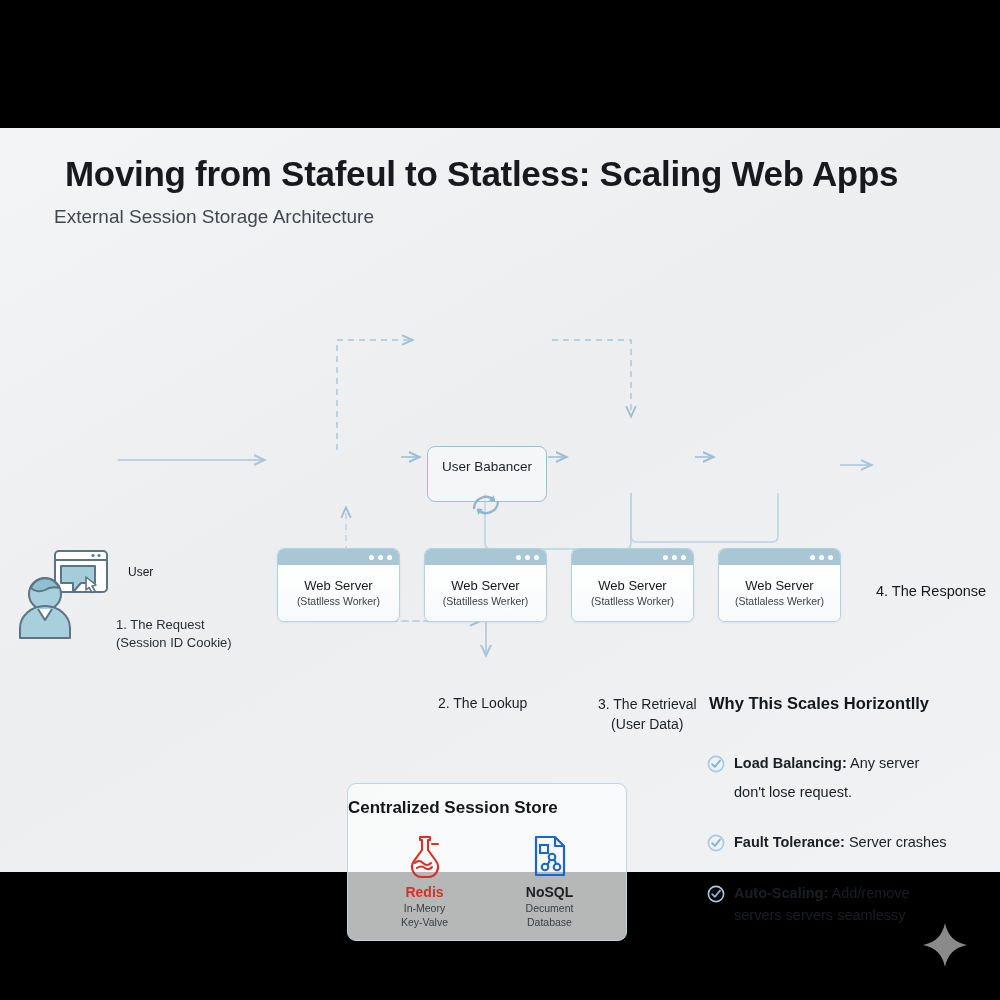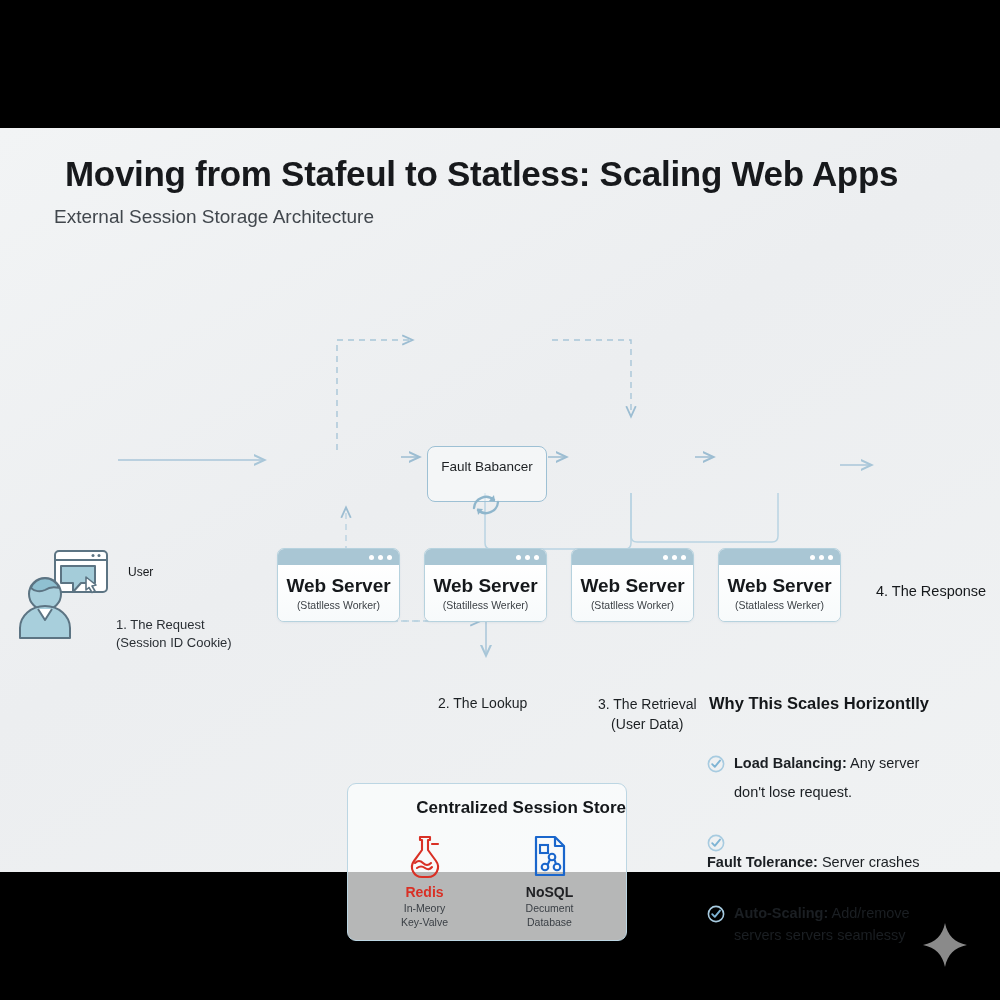--- a/index.html
+++ b/index.html
@@ -62,21 +62,21 @@
     background:#a9c6d4;
     display:flex;align-items:center;justify-content:flex-end;
     padding-right:7px;box-sizing:border-box;gap:4px;
   }
   .dot{width:5px;height:5px;border-radius:50%;background:#ffffff;}
   .srv-body{
     height:56px;display:flex;flex-direction:column;
     align-items:center;justify-content:center;
     background:linear-gradient(180deg,#ffffff 0%,#f7fafb 100%);
   }
-  .srv-t1{font-size:19px;color:#15181b;font-weight:700;line-height:1.15;}
+  .srv-t1{font-size:13px;color:#15181b;font-weight:400;line-height:1.15;}
   .srv-t2{font-size:10.5px;color:#3c4146;margin-top:2px;}
 
   
   .user-icon{left:14px;top:418px;width:96px;height:96px;}
   .user-label{left:128px;top:437px;font-size:12px;color:#16191c;}
   .req1{left:116px;top:488px;font-size:13px;color:#2a2f34;line-height:1.4;}
 
   
   .resp{left:876px;top:455px;font-size:14.5px;color:#16191c;white-space:nowrap;}
 
@@ -85,21 +85,21 @@
   .step3{left:573px;top:567px;font-size:14px;color:#1c2023;text-align:center;line-height:1.42;white-space:nowrap;margin-left:25px;}
 
   
   .store{
     left:347px;top:655px;width:278px;height:156px;
     border:1.3px solid #bcd6e3;border-radius:9px;
     background:rgba(252,253,254,0.72);
   }
   .store-title{
     position:absolute;left:0;top:14px;width:100%;
-    text-align:right;font-size:17px;font-weight:bold;color:#14171a;
+    text-align:left;font-size:17px;font-weight:bold;color:#14171a;
   }
   .store-row{
     position:absolute;left:0;top:50px;width:100%;
     display:flex;justify-content:space-around;align-items:flex-start;
     padding:0 14px;box-sizing:border-box;
   }
   .store-item{width:82px;display:flex;flex-direction:column;align-items:center;}
   .store-name{font-size:14px;font-weight:bold;margin-top:6px;}
   .store-desc{font-size:10.5px;color:#3b4046;text-align:center;line-height:1.32;margin-top:2px;}
 
@@ -153,21 +153,21 @@
 
       <path d="M631,365 L631,408 Q631,414 637,414 L772,414 Q778,414 778,408 L778,365" fill="none" stroke="#b9d4e2" stroke-width="1.5"></path>
 
       <path d="M486,493 L346,493 L346,380" fill="none" stroke="#b9d2e0" stroke-width="1.4" stroke-dasharray="6 5" marker-end="url(#ah)"></path>
       <path d="M346,493 L480,493" fill="none" stroke="#b9d2e0" stroke-width="1.4" stroke-dasharray="6 5" marker-end="url(#ah)"></path>
 
       <line x1="486" y1="460" x2="486" y2="527" stroke="#a8c6d8" stroke-width="1.5" marker-start="url(#ahs)" marker-end="url(#ahs)"></line>
     </svg>
 
     <div class="abs lb">
-      <span class="lb-label">Fault Babancer</span>
+      <span class="lb-label">User Babancer</span>
     </div>
     <svg class="lb-icon" viewBox="0 0 40 36">
       <path d="M8,22 a12,12 0 0 1 20,-8" fill="none" stroke="#8fb6cc" stroke-width="2.4" stroke-linecap="round"></path>
       <path d="M32,16 a12,12 0 0 1 -20,8" fill="none" stroke="#8fb6cc" stroke-width="2.4" stroke-linecap="round"></path>
       <path d="M28,9 L29,15.5 L23,15" fill="#8fb6cc"></path>
       <path d="M12,29 L11,22.5 L17,23" fill="#8fb6cc"></path>
     </svg>
 
     <svg class="abs user-icon" viewBox="0 0 96 96">
 
@@ -296,21 +296,21 @@
           <path d="M5.2,9.2 L7.8,11.8 L13,5.6" fill="none" stroke="#7fb4d4" stroke-width="1.9" stroke-linecap="round" stroke-linejoin="round"></path>
         </svg>
         <div class="why-text">
           <b>Load Balancing:</b><span> Any server</span>
         </div>
       </div>
       <div class="why-sub">
         <div>don't lose request.</div>
       </div>
 
-      <div class="why-item" style="margin-bottom:13px;flex-direction:column;">
+      <div class="why-item" style="margin-bottom:13px;">
         <svg class="chk" viewBox="0 0 18 18">
           <circle cx="9" cy="9" r="7.6" fill="none" stroke="#a7cbe0" stroke-width="1.6"></circle>
           <path d="M5.2,9.2 L7.8,11.8 L13,5.6" fill="none" stroke="#7fb4d4" stroke-width="1.9" stroke-linecap="round" stroke-linejoin="round"></path>
         </svg>
         <div class="why-text">
           <b>Fault Tolerance:</b><span> Server crashes</span>
         </div>
       </div>
 
       <div class="why-item">

